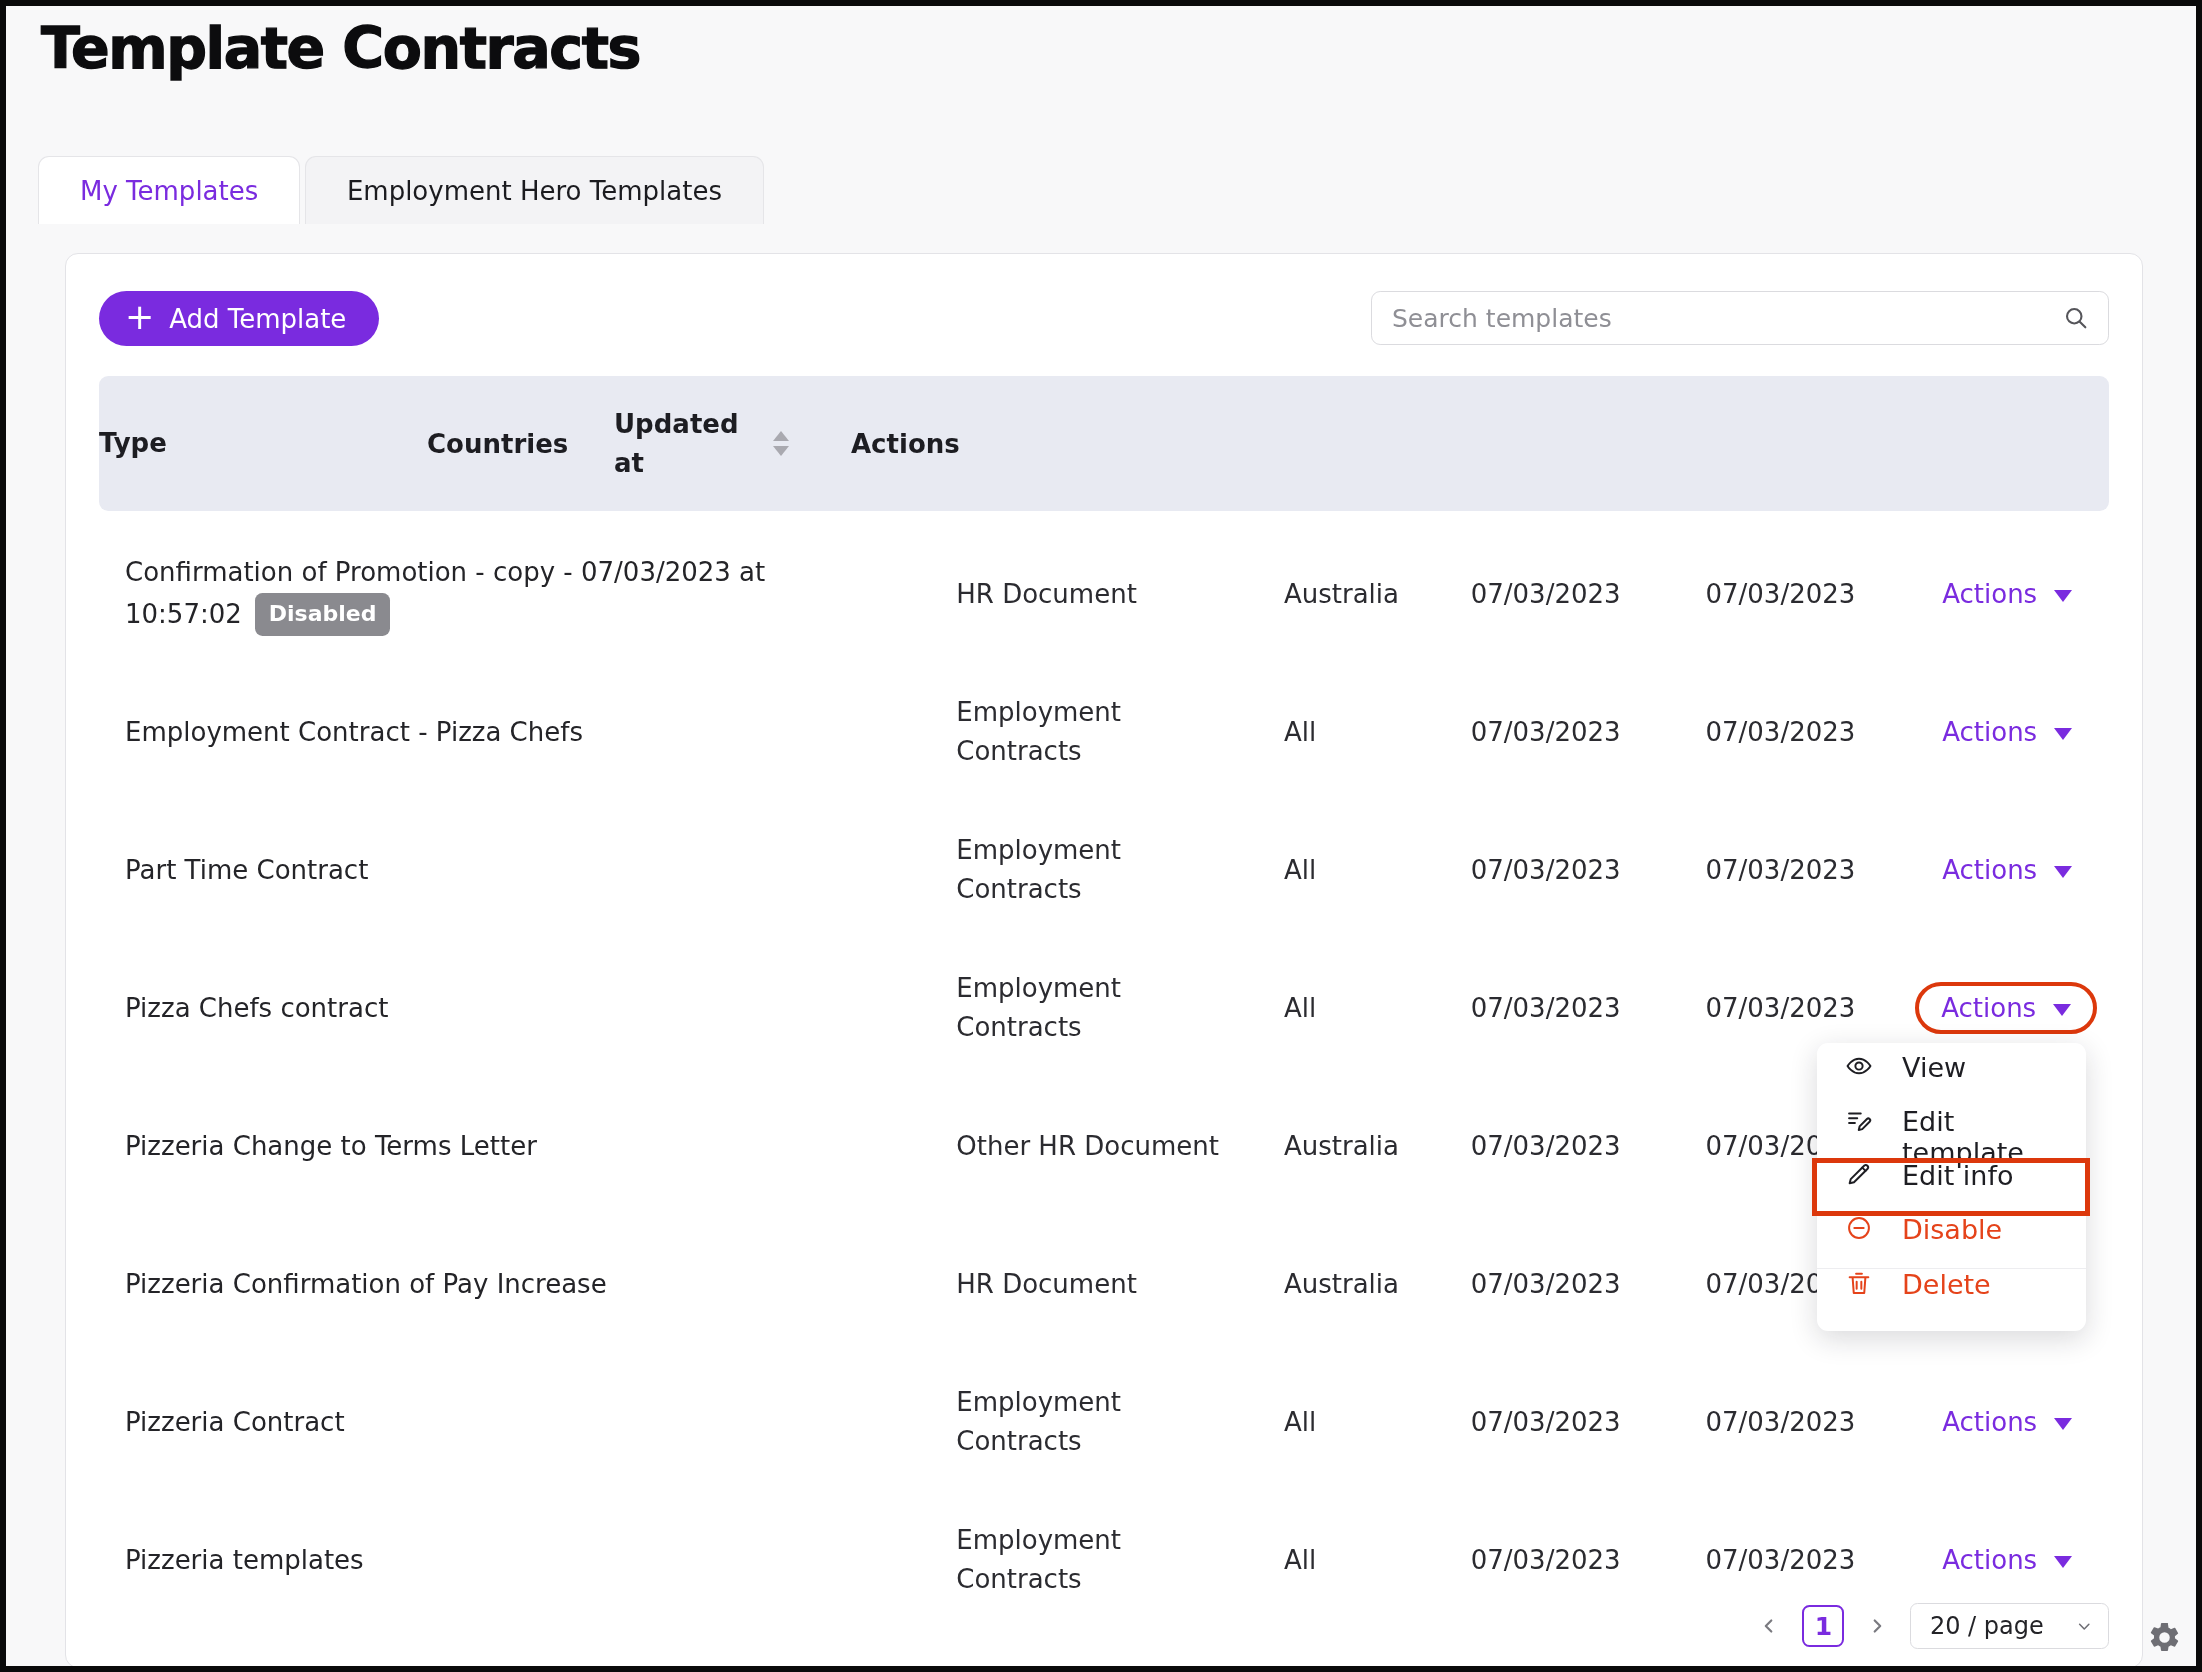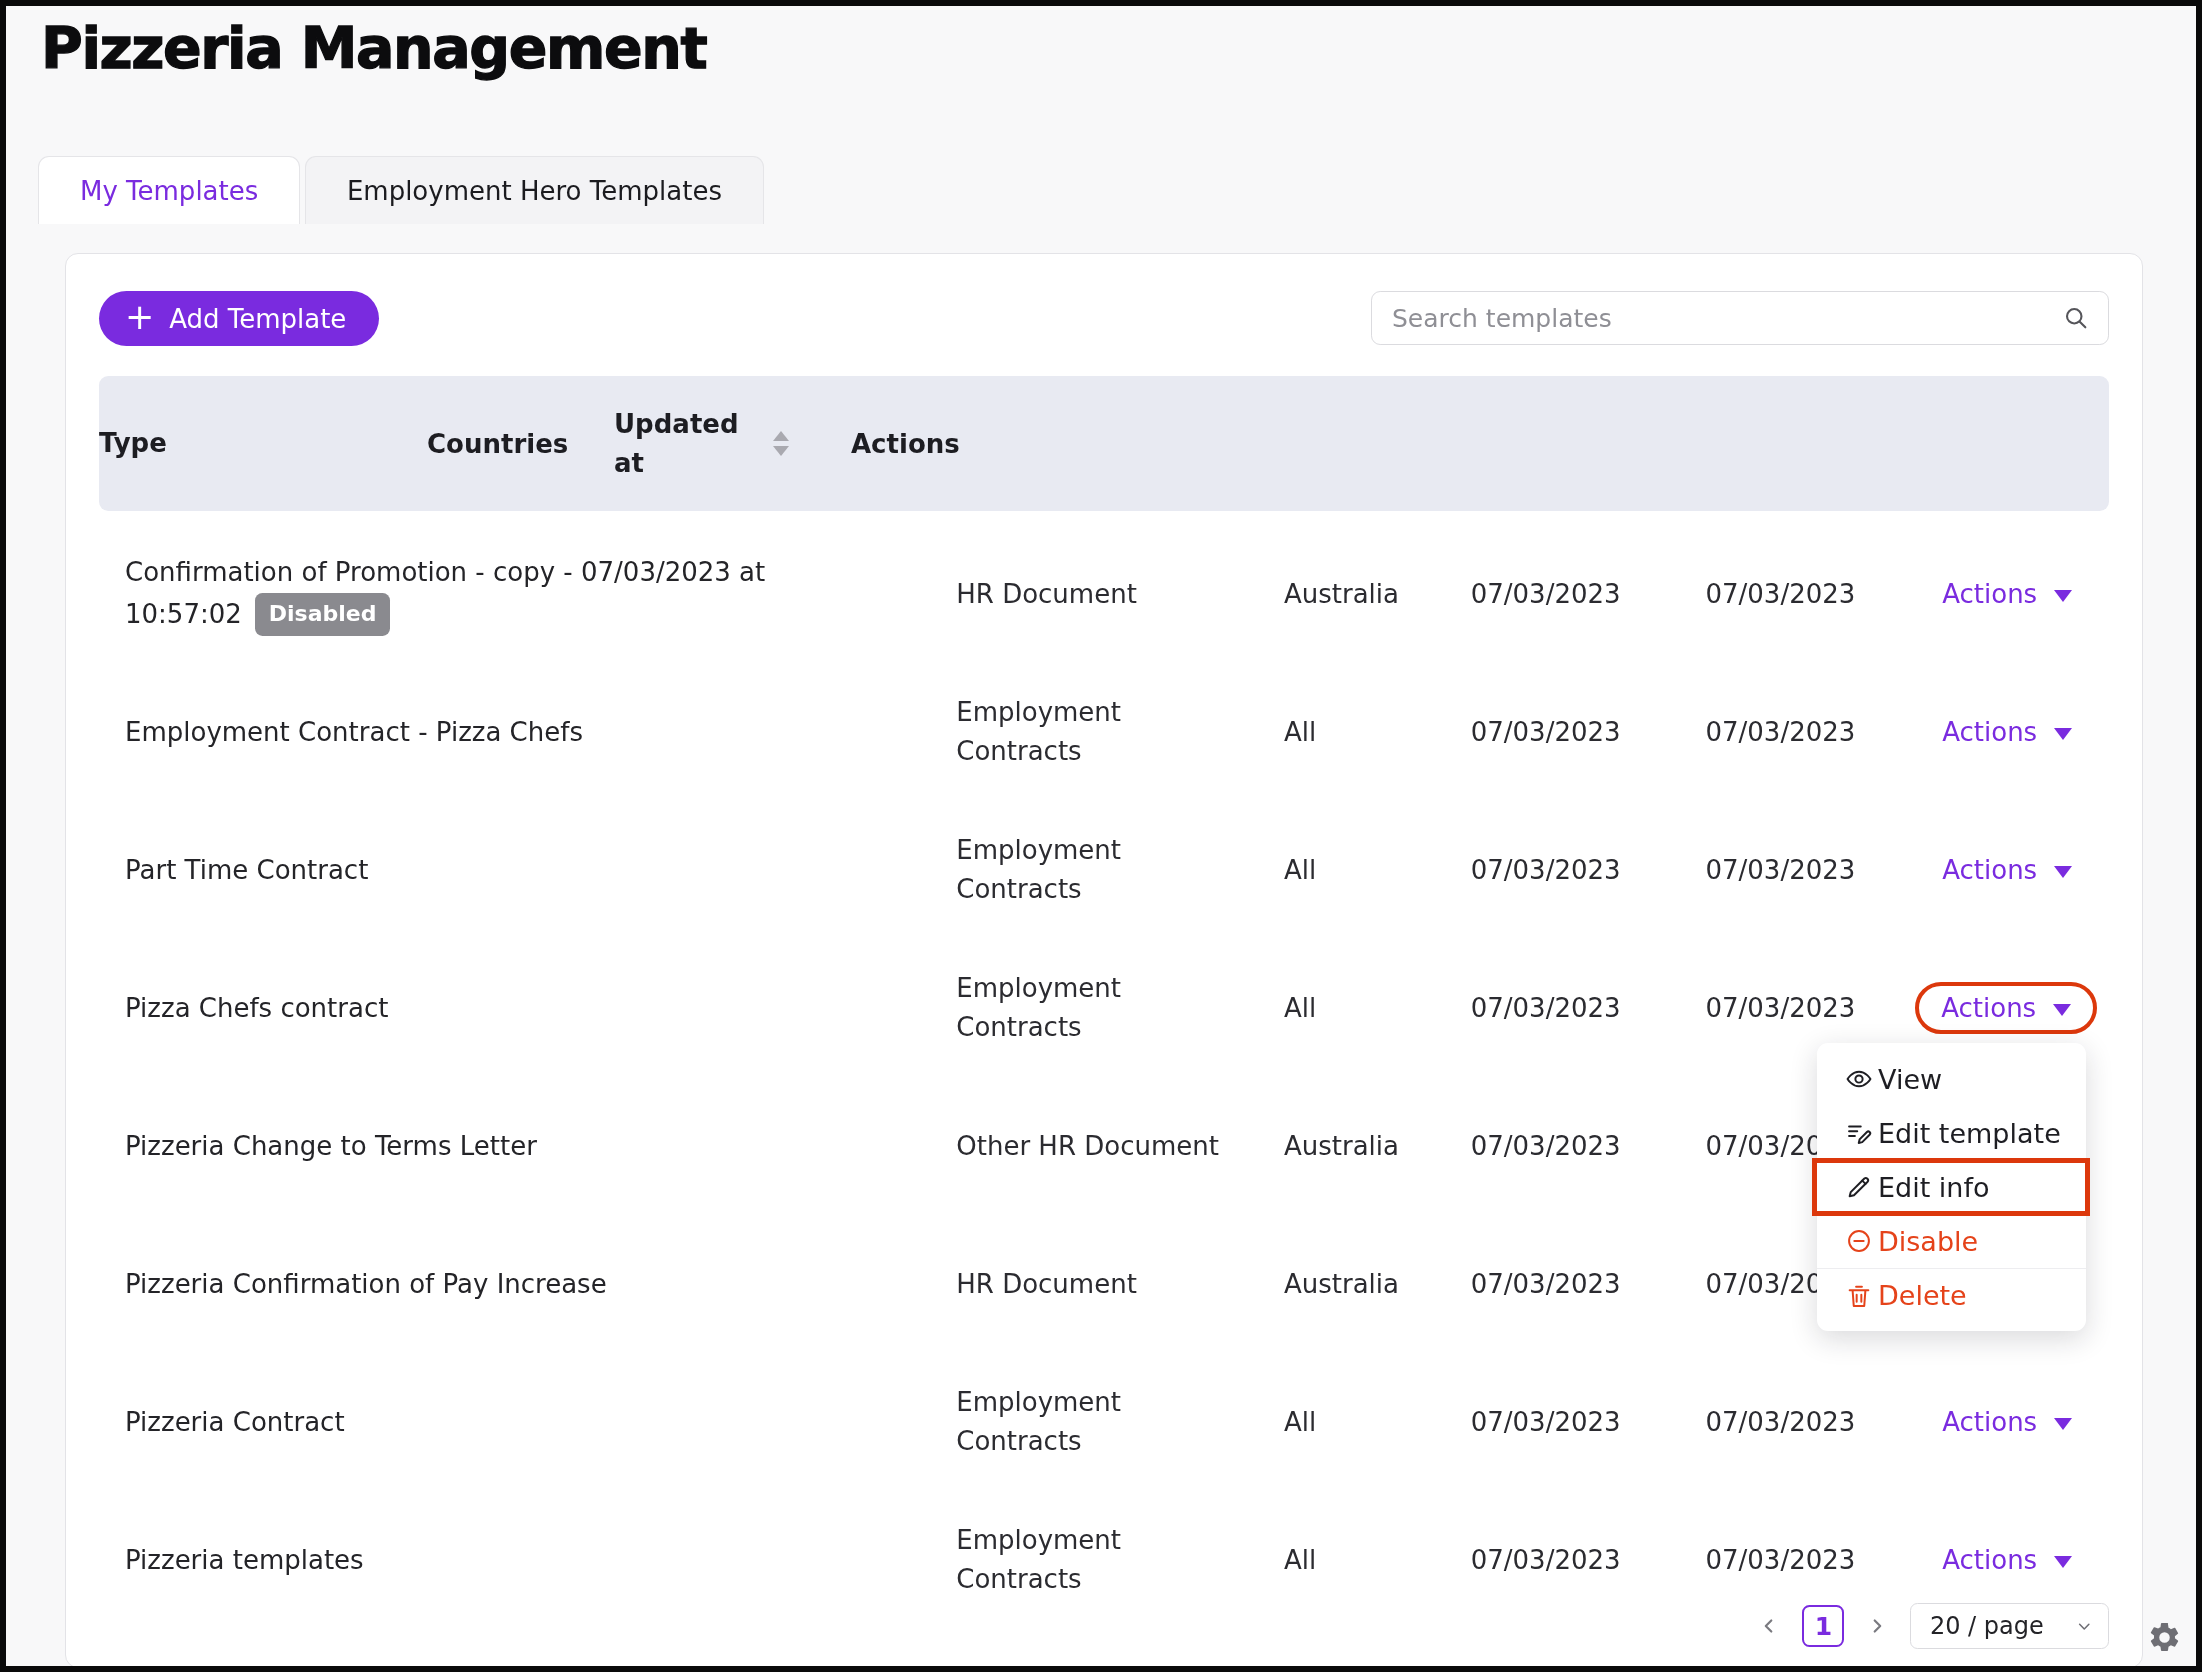--- a/index.html
+++ b/index.html
@@ -95,21 +95,21 @@
     display:inline-flex;border:4.6px solid var(--annotation);border-radius:922px;
     padding:7.4px 22px;margin-left:-27px;
   }
   
   .menu{
     position:absolute;left:1811px;top:1037px;width:269px;
     background:#fff;border-radius:11px;padding:9.2px 0;
     box-shadow:0 7.4px 28px rgba(25,25,35,.16);z-index:40;font-size:27px;
   }
   .menu-item{
-    position:relative;height:54px;display:flex;align-items:center;gap:5px;
+    position:relative;height:54px;display:flex;align-items:flex-start;gap:29px;
     padding:0 16.6px 0 28px;color:var(--ink);cursor:pointer;
   }
   .menu-item.danger{color:var(--danger)}
   .menu-item.divided{border-top:1.8px solid #EDEDF0}
   .menu-item svg{width:28px;height:28px;flex:none}
   .annotation-rect{
     position:absolute;left:-5.5px;right:-3.7px;top:-1.8px;bottom:-1.8px;
     border:5.5px solid var(--annotation);pointer-events:none;
   }
   
@@ -131,21 +131,21 @@
   }
   .size-select svg{width:18.5px;height:18.5px;stroke:#6E6E74}
   .gear{position:absolute;right:14px;bottom:11px;width:35px;height:35px;cursor:pointer}
   .gear svg{width:35px;height:35px;fill:#6E6E74}
 </style>
 </head>
 <body>
 
 <div class="screen">
 
-  <div class="page-title">Pizzeria Management</div>
+  <div class="page-title">Template Contracts</div>
 
   <div class="tabs">
     <div class="tab active">My Templates</div>
     <div class="tab">Employment Hero Templates</div>
   </div>
 
   <div class="card">
 
     <button class="add-btn">
       <span class="plus">+</span>

